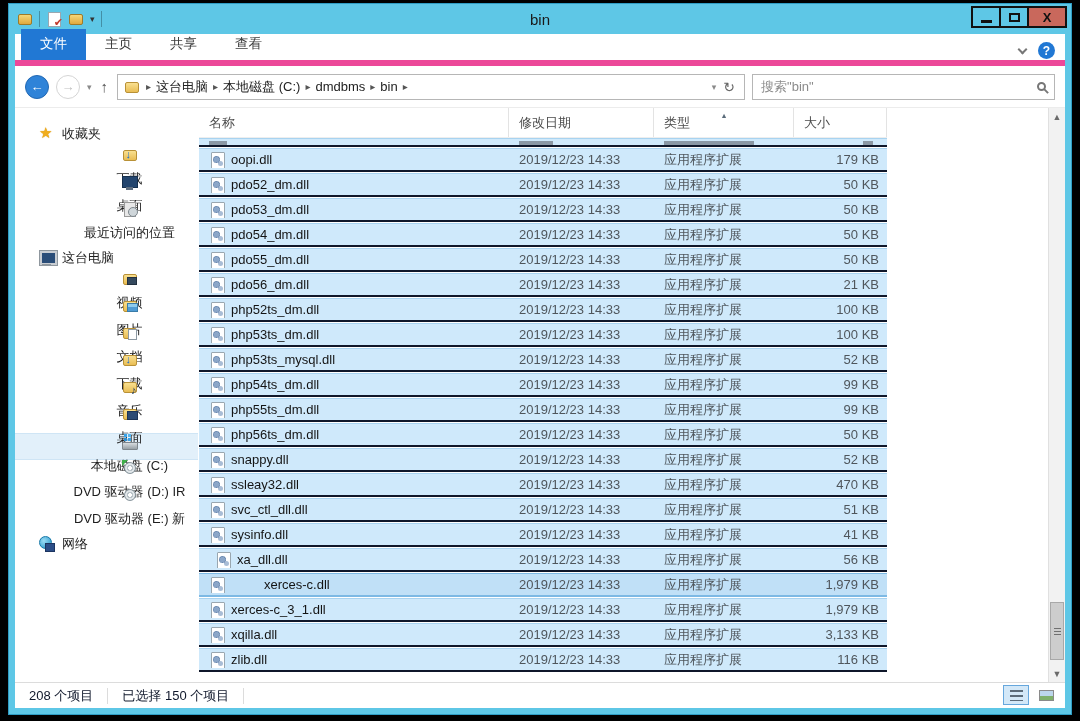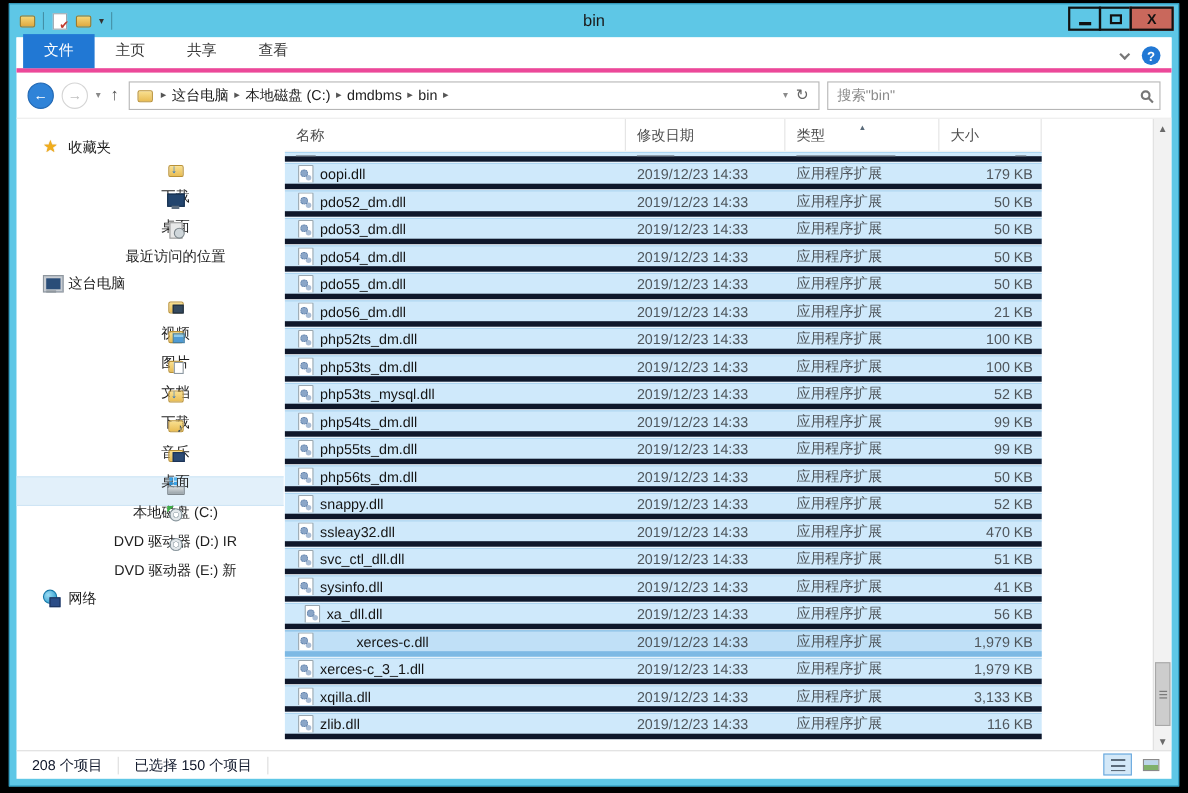--- a/index.html
+++ b/index.html
@@ -13,21 +13,21 @@
   .title { position:absolute; left:0; right:0; text-align:center; font-size:15px; color:#1a1a1a; pointer-events:none; }
   .win-controls { position:absolute; right:4px; top:2px; display:flex; }
   .wbtn { width:30px; height:22px; border:2px solid #111; margin-left:-2px; display:flex; align-items:center; justify-content:center; font-weight:bold; color:#111; font-size:13px; }
   .wbtn.close { background:#c9685c; width:40px; }
   .maxglyph { width:11px; height:9px; border:2px solid #111; }
   .minglyph { width:11px; height:3px; background:#111; margin-top:8px; }
 
   .content { position:absolute; left:6px; right:6px; top:30px; bottom:6px; background:#fff; display:flex; flex-direction:column; }
 
   
-  .ribbon { height:32px; background:#fff; display:flex; align-items:flex-end; position:relative; border-bottom:4px solid #ec4899; }
+  .ribbon { height:32px; background:#fff; display:flex; align-items:flex-end; position:relative; border-bottom:6px solid #ec4899; }
   .tabs { display:flex; margin-left:6px; }
   .tab { padding:6px 19px 7px; font-size:13.5px; color:#3b3b3b; cursor:default; }
   .tab.active { background:#2178d4; color:#fff; }
   .ribbon-right { position:absolute; right:10px; top:8px; display:flex; align-items:center; gap:12px; }
   .chev { display:inline-block; width:7px; height:7px; border-right:2px solid #777; border-bottom:2px solid #777; transform:rotate(45deg); margin-top:-3px; }
   .help-circle { width:17px; height:17px; border-radius:50%; background:#2178d4; color:#fff; font-size:12px; font-weight:bold; display:flex; align-items:center; justify-content:center; }
 
   
   .addrrow { height:42px; display:flex; align-items:center; padding:0 10px; gap:7px; border-bottom:1px solid #ececec; }
   .navbtn { width:24px; height:24px; border-radius:50%; display:flex; align-items:center; justify-content:center; font-size:13px; }
@@ -42,21 +42,21 @@
   .addr-refresh { color:#666; font-size:14px; padding:0 3px; }
   .searchbox { flex:1; height:26px; border:1px solid #b6b6b6; display:flex; align-items:center; padding:0 8px; font-size:13px; color:#8b8b8b; }
   .searchbox .ph { flex:1; }
   .mag { width:9px; height:9px; border:2px solid #777; border-radius:50%; position:relative; flex:none; }
   .mag::after { content:""; position:absolute; width:6px; height:2px; background:#777; transform:rotate(45deg); right:-5px; bottom:-3px; }
 
   
   .main { flex:1; display:flex; position:relative; overflow:hidden; }
 
   
-  .sidebar { width:243px; flex:none; padding-top:12px; font-size:13px; color:#1e1e1e; overflow:hidden; }
+  .sidebar { width:183px; flex:none; padding-top:12px; font-size:13px; color:#1e1e1e; overflow:hidden; }
   .sb-section { margin-bottom:16px; }
   .sb-head, .sb-item { display:flex; align-items:center; height:27px; gap:7px; }
   .sb-head { padding-left:24px; }
   .sb-item { padding-left:46px; white-space:nowrap;flex-direction:column; }
   .sb-item.selected { background:#e2f0fa; border-top:1px solid #cfe5f5; border-bottom:1px solid #cfe5f5; }
 
   
   .icon { width:16px; height:16px; display:inline-block; position:relative; flex:none; }
   .icon.star::before { content:"★"; position:absolute; left:0; top:-2px; font-size:15px; color:#f0ad1d; text-shadow:0 0 1px #c9880d; }
   .icon.folder::before { content:""; position:absolute; left:1px; right:1px; top:3px; bottom:2px; background:linear-gradient(#f9e090,#e9bd54); border:1px solid #b99136; border-radius:2px; }
@@ -83,21 +83,21 @@
   .icon.qat-folder::before { content:""; position:absolute; left:1px; right:1px; top:3px; bottom:2px; background:linear-gradient(#f5d778,#dfa93f); border:1px solid #9e7a28; border-radius:2px; }
   .icon.doc-check::before { content:""; position:absolute; left:2px; top:1px; width:11px; height:13px; background:#fff; border:1px solid #9aa7b0; }
   .icon.doc-check::after { content:"✔"; position:absolute; right:-1px; bottom:-2px; color:#c0392b; font-size:11px; font-weight:bold; }
 
   
   .filearea { flex:1; position:relative; font-size:13px; }
   .listhead { position:absolute; left:1px; top:0; height:30px; display:flex; color:#4c4c4c; font-size:13px; background:#fff; border-bottom:1px solid #eee; z-index:2; }
   .hcol { display:flex; align-items:center; padding-left:10px; border-right:1px solid #e3e3e3; position:relative; }
   .hcol .sortmark { position:absolute; top:0px; left:50%; transform:translateX(-50%) scale(.55); color:#5a6b7a; }
   .rows { position:absolute; left:1px; top:30px; }
-  .row { display:flex; height:24px; margin-bottom:1px; background:#cfe9fb; border-top:1px solid #a8d3f0; border-bottom:5px solid #0f172a; align-items:center; }
+  .row { display:flex; height:24px; margin-bottom:1px; background:#cfe9fb; border-top:1px solid #a8d3f0; border-bottom:2px solid #0f172a; align-items:center; }
   .row.focused { background:#c0e0f7; border-color:#7db9e4; }
   .row.partial { height:9px; overflow:hidden; align-items:flex-start; }
   .row.partial .stub { height:14px; margin-top:-8px; display:flex; align-items:flex-end; }
   .stubbar { background:#8a98a5; height:4px; margin-right:6px; }
   .cell { padding-left:10px; white-space:nowrap; overflow:hidden; }
   .c-name { display:flex; align-items:center; gap:6px; color:#141414; }
   .c-date,.c-type { color:#4f565c; }
   .c-size { color:#4f565c; text-align:right; padding-right:8px; }
 
   

